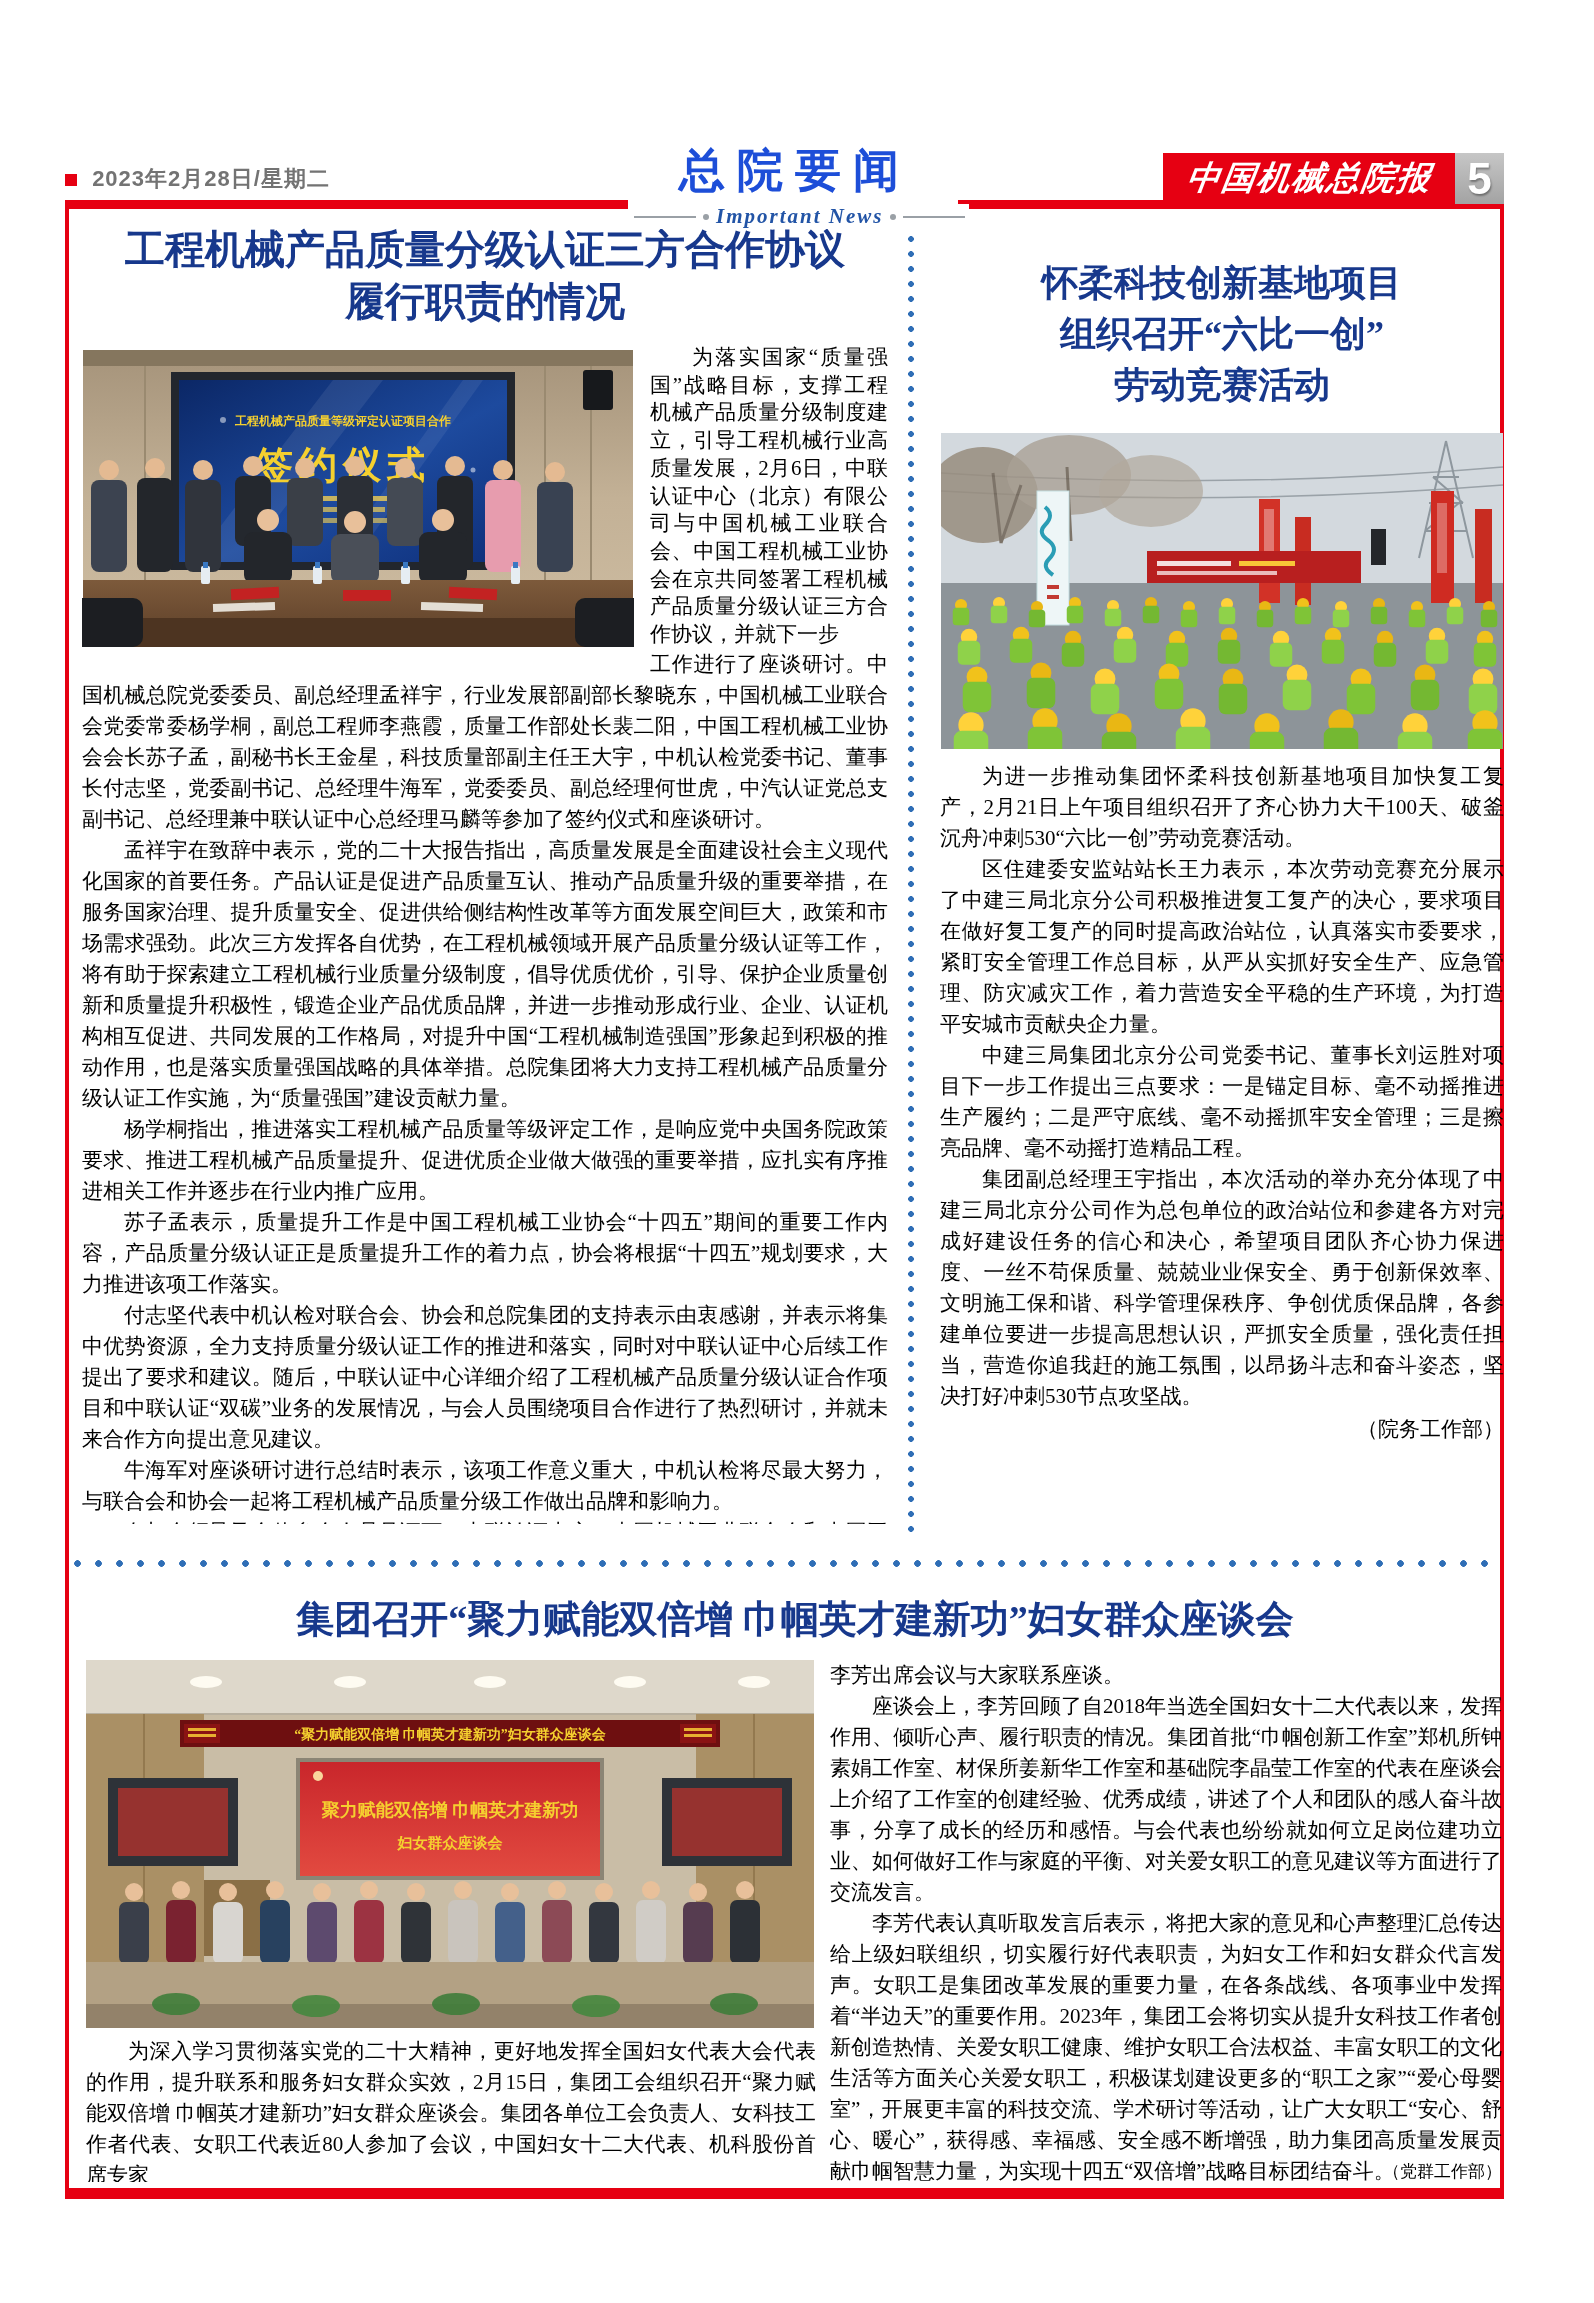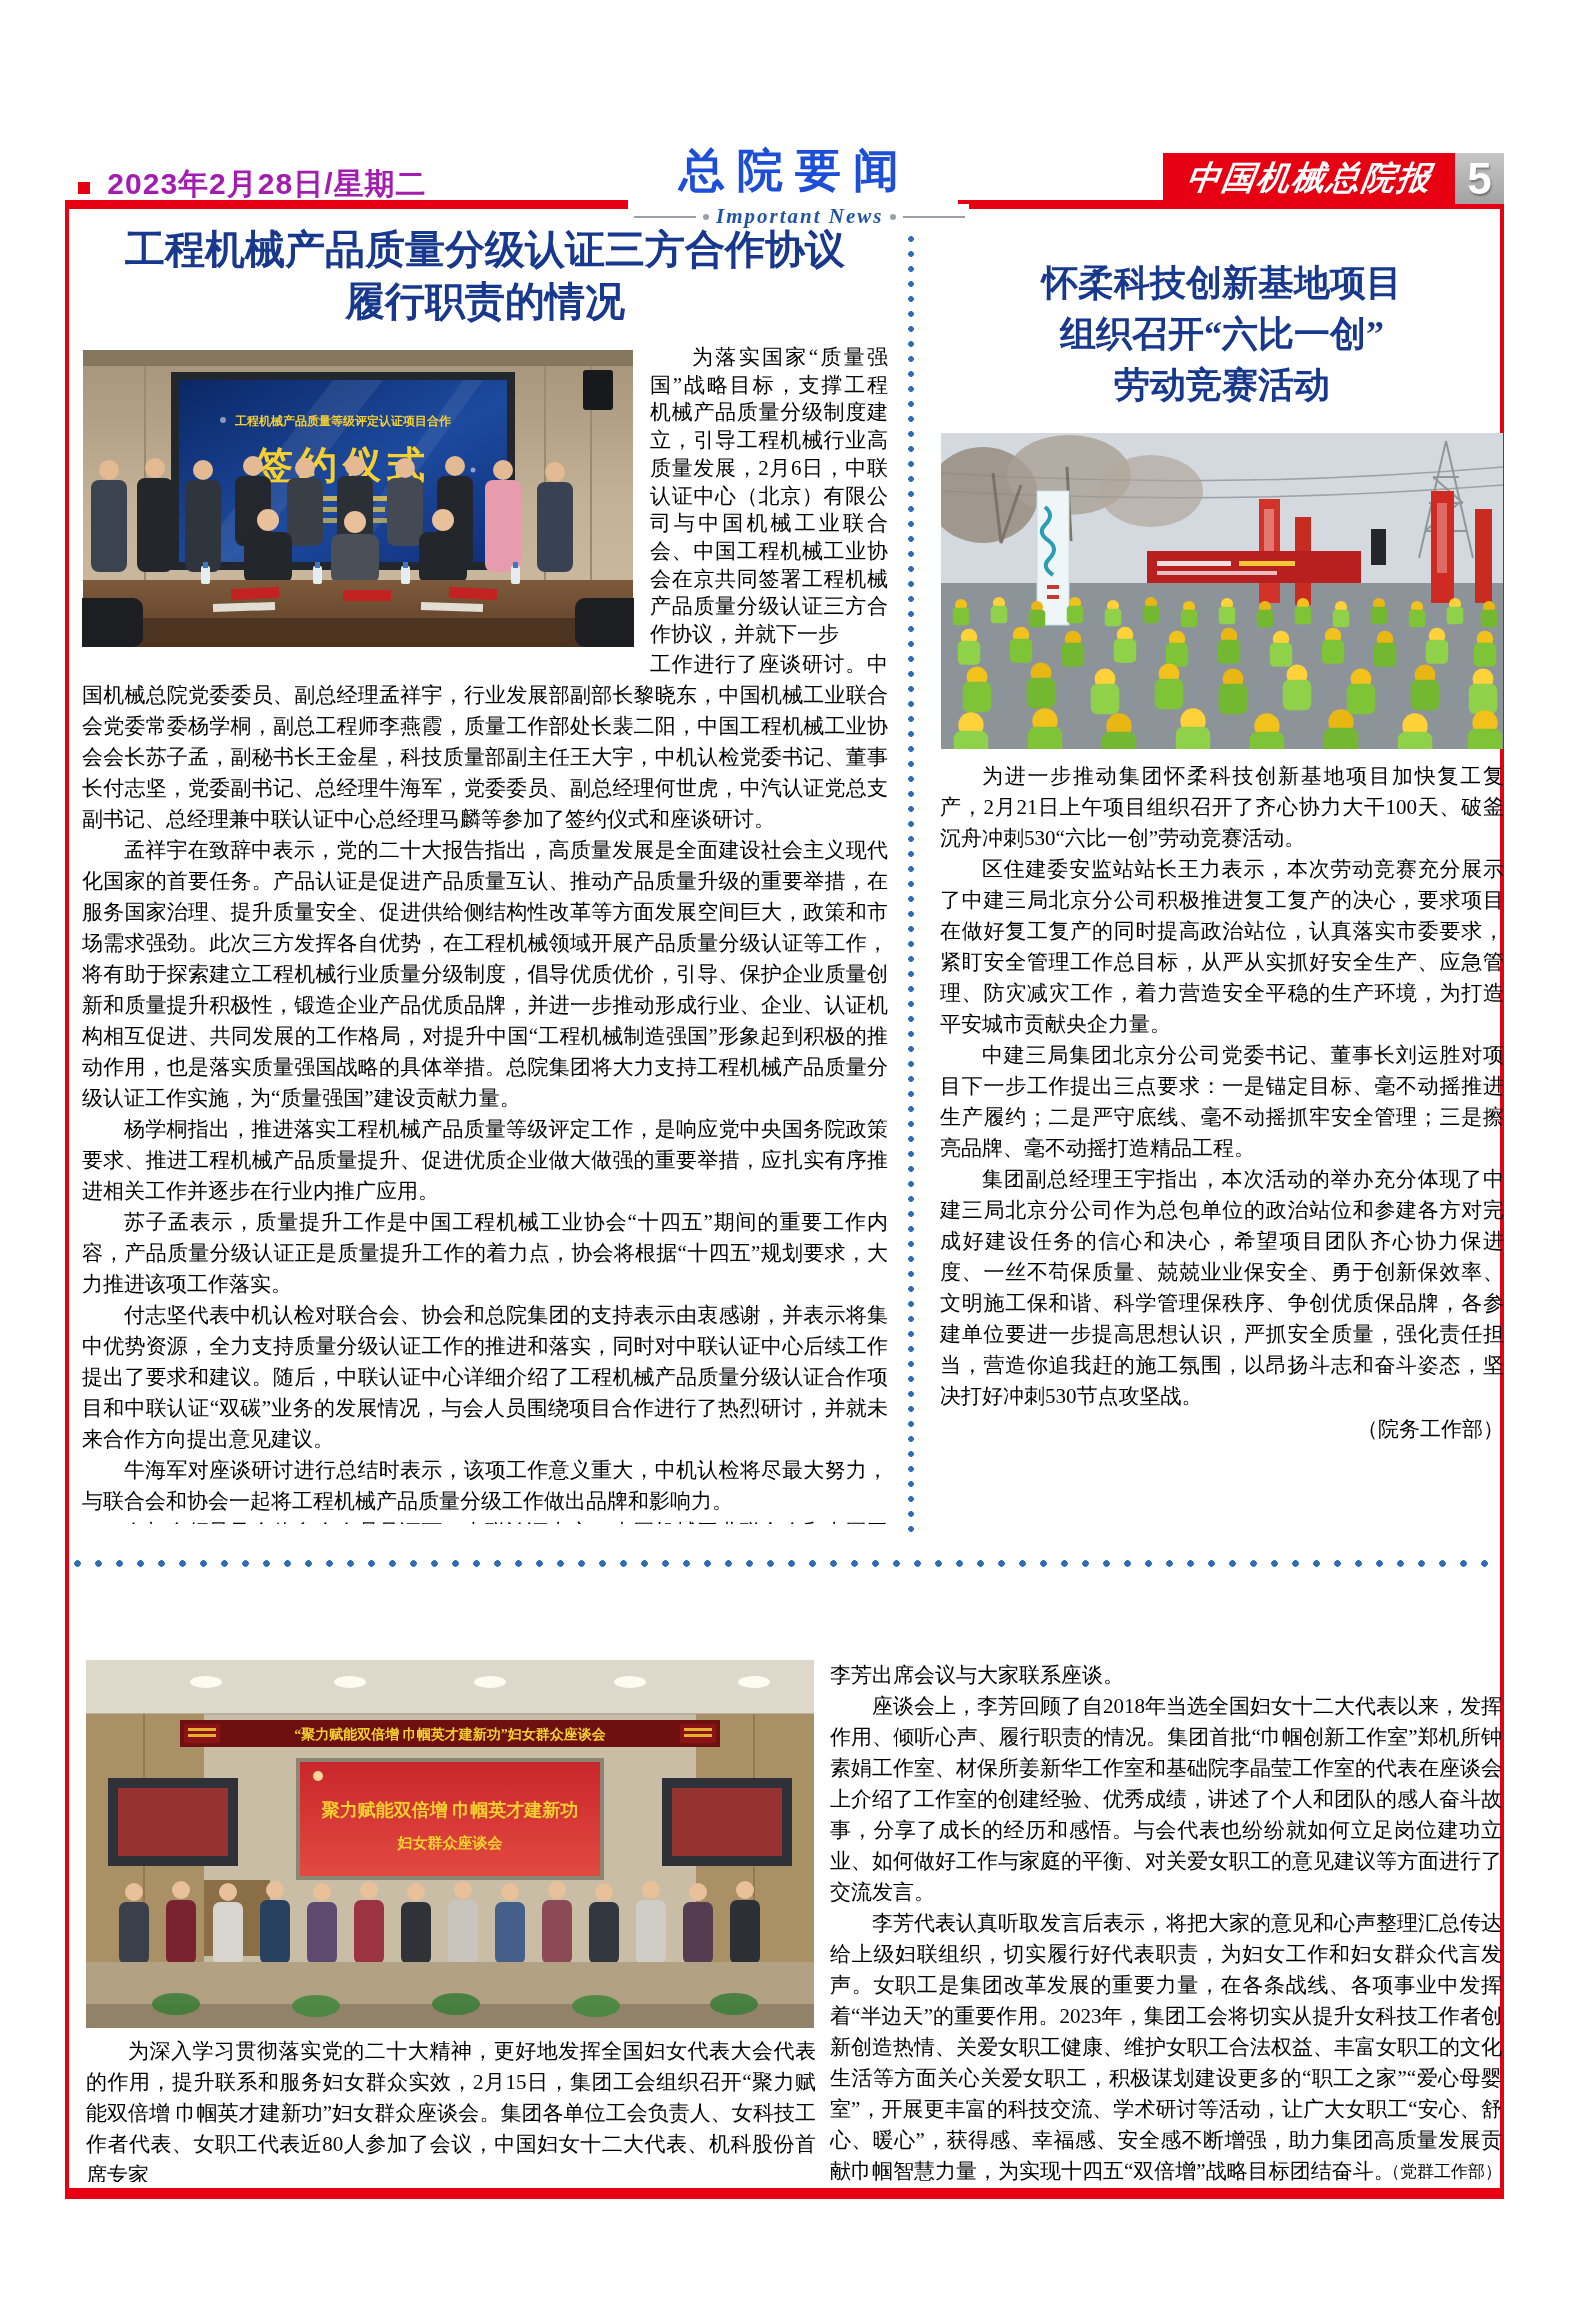--- a/index.html
+++ b/index.html
@@ -2,22 +2,22 @@
 <html><head>
 <meta charset="utf-8">
 <style>
   html,body{margin:0;padding:0;}
   body{background:#e9e9e9;}
   .page{
     position:relative;width:1594px;height:2303px;margin:0 auto;background:#ffffff;
     font-family:"Liberation Serif","DejaVu Serif",serif;color:#000;overflow:hidden;
   }
   
-  .date-line{position:absolute;left:78px;top:164px;font-size:30px;font-weight:bold;
-    font-family:"Liberation Sans","DejaVu Sans",sans-serif;color:#a21caf;letter-spacing:1px;}
+  .date-line{position:absolute;left:65px;top:164px;font-size:22px;font-weight:bold;
+    font-family:"Liberation Sans","DejaVu Sans",sans-serif;color:#737373;letter-spacing:1px;}
   .date-bullet{display:inline-block;width:12px;height:12px;background:#e60012;margin-right:8px;}
   .section-head{position:absolute;left:630px;top:140px;width:330px;text-align:center;z-index:3;}
   .section-title{font-size:46px;font-weight:bold;color:#1d4ed8;letter-spacing:12px;
     font-family:"Liberation Sans","DejaVu Sans",sans-serif;}
   .section-sub-row{margin-top:2px;background:#fff;display:inline-block;padding:0 4px;white-space:nowrap;}
   .orn-line{display:inline-block;width:62px;height:2px;background:#9aa0a6;vertical-align:middle;}
   .orn-dot{display:inline-block;width:6px;height:6px;border-radius:50%;background:#9aa0a6;vertical-align:middle;margin:0 7px;}
   .section-subtitle{display:inline-block;vertical-align:middle;font-size:21px;font-weight:bold;font-style:italic;
     color:#2254a6;letter-spacing:2px;font-family:"Liberation Serif","DejaVu Serif",serif;}
   .red-bar{position:absolute;top:200px;height:9px;background:#e60012;z-index:1;}
@@ -418,20 +418,21 @@
     </svg>
     <div class="body-text">
         <p>为进一步推动集团怀柔科技创新基地项目加快复工复产，2月21日上午项目组织召开了齐心协力大干100天、破釜沉舟冲刺530“六比一创”劳动竞赛活动。</p>
         <p>区住建委安监站站长王力表示，本次劳动竞赛充分展示了中建三局北京分公司积极推进复工复产的决心，要求项目在做好复工复产的同时提高政治站位，认真落实市委要求，紧盯安全管理工作总目标，从严从实抓好安全生产、应急管理、防灾减灾工作，着力营造安全平稳的生产环境，为打造平安城市贡献央企力量。</p>
         <p>中建三局集团北京分公司党委书记、董事长刘运胜对项目下一步工作提出三点要求：一是锚定目标、毫不动摇推进生产履约；二是严守底线、毫不动摇抓牢安全管理；三是擦亮品牌、毫不动摇打造精品工程。</p>
         <p>集团副总经理王宇指出，本次活动的举办充分体现了中建三局北京分公司作为总包单位的政治站位和参建各方对完成好建设任务的信心和决心，希望项目团队齐心协力保进度、一丝不苟保质量、兢兢业业保安全、勇于创新保效率、文明施工保和谐、科学管理保秩序、争创优质保品牌，各参建单位要进一步提高思想认识，严抓安全质量，强化责任担当，营造你追我赶的施工氛围，以昂扬斗志和奋斗姿态，坚决打好冲刺530节点攻坚战。</p>
       </div>
     <div class="attrib-line">（院务工作部）</div>
   </div>
 
+  <div class="bottom-headline headline">集团召开“聚力赋能双倍增 巾帼英才建新功”妇女群众座谈会</div>
 
   <div class="bottom-left">
 
     <svg class="photo-meeting svg-photo" viewBox="0 0 728 368">
       <defs>
         <linearGradient id="redscr" x1="0" y1="0" x2="0" y2="1">
           <stop offset="0" stop-color="#c9262b"></stop>
             <stop offset="1" stop-color="#e24a40"></stop>
         </linearGradient>
       </defs>

